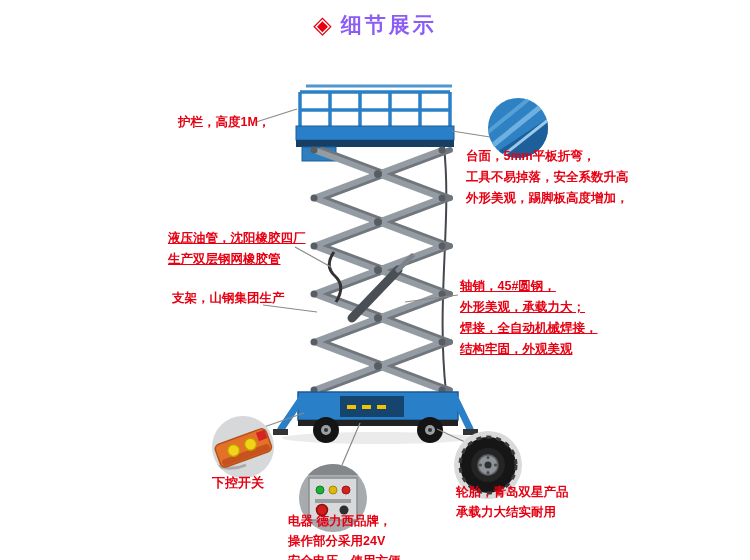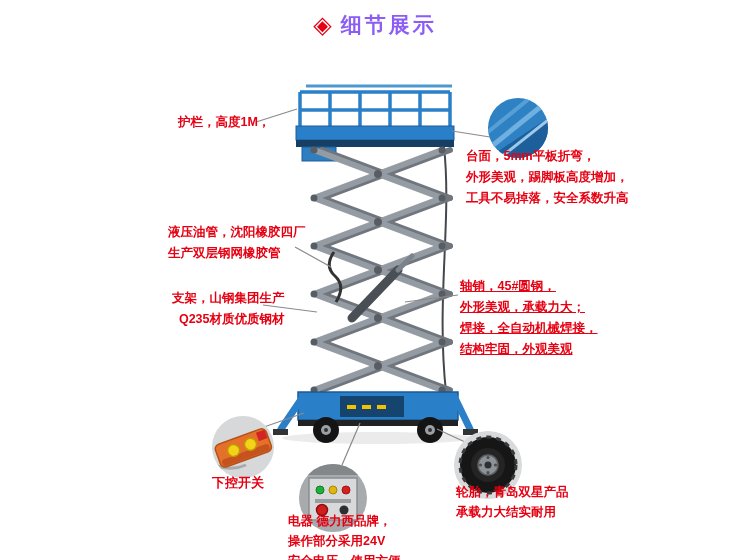--- a/index.html
+++ b/index.html
@@ -206,32 +206,31 @@
       <circle cx="480.5" cy="465" r="1.6" fill="#4a4e52"></circle>
     </g>
   </svg>
 
   <div class="note" style="left:178px;top:112px;">
     <span>护栏，高度1M，</span>
   </div>
 
   <div class="note" style="left:466px;top:146px;">
     <span>台面，5mm平板折弯，</span>
+    <span>工具不易掉落，安全系数升高</span>
     <span>外形美观，踢脚板高度增加，</span>
-    <span>工具不易掉落，安全系数升高</span>
-  </div>
-
-  <div class="note" style="left:168px;top:222px;">
+  </div>
+
+  <div class="note" style="left:168px;top:228px;text-decoration:underline;">
     <span>液压油管，沈阳橡胶四厂</span>
     <span>生产双层钢网橡胶管</span>
   </div>
 
   <div class="note" style="left:172px;top:288px;text-align:right;">
     <span>支架，山钢集团生产</span>
-    <span>Q235材质优质钢材</span>
   </div>
 
   <div class="note" style="left:460px;top:276px;text-decoration:underline;">
     <span>轴销，45#圆钢，</span>
     <span>外形美观，承载力大；</span>
     <span>焊接，全自动机械焊接，</span>
     <span>结构牢固，外观美观</span>
   </div>
 
   <div class="note note-label" style="left:212px;top:472px;text-align:right;">

